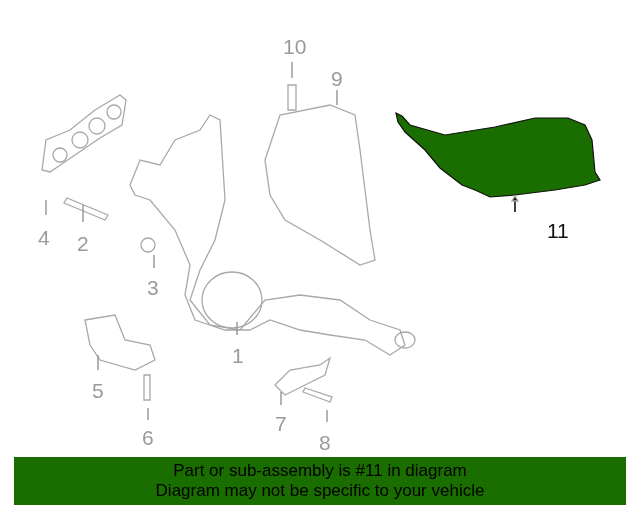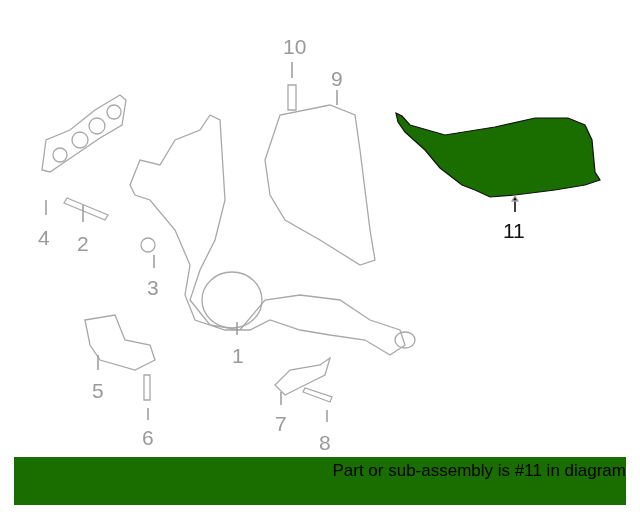--- a/index.html
+++ b/index.html
@@ -1,20 +1,20 @@
 <!DOCTYPE html>
 <html><head>
 <meta charset="utf-8">
 <style>
   html,body{margin:0;padding:0;background:#fff;}
   body{width:640px;height:512px;position:relative;overflow:hidden;font-family:"Liberation Sans",sans-serif;}
   #diagram{position:absolute;left:0;top:0;width:640px;height:455px;}
   .callout{position:absolute;font-size:21px;color:#9a9a9a;line-height:1;}
-  .callout.hl{color:#111;}
-  #banner{position:absolute;left:14px;top:457px;width:612px;height:48px;background:#1a6e00;color:#000;text-align:right;font-size:17px;line-height:20px;padding-top:4px;box-sizing:border-box;}
+  .callout.hl{color:#111;margin-left:44px;}
+  #banner{position:absolute;left:14px;top:457px;width:612px;height:48px;background:#1a6e00;color:#000;text-align:center;font-size:17px;line-height:20px;padding-top:4px;box-sizing:border-box;}
 </style>
 </head>
 <body>
 
 <div id="diagram">
 <svg width="640" height="455" viewBox="0 0 640 455" fill="none" stroke="#a8a8a8" stroke-width="1.3">
 
   <path d="M42,170 L46,140 L70,130 L95,110 L120,95 L126,100 L122,125 L100,138 L75,155 L50,172 Z"></path>
   <circle cx="60" cy="155" r="7"></circle>
       <circle cx="80" cy="140" r="8"></circle>
@@ -67,13 +67,14 @@
 <div class="callout" style="left:92px;top:380px">5</div>
 <div class="callout" style="left:142px;top:427px">6</div>
 <div class="callout" style="left:275px;top:413px">7</div>
 <div class="callout" style="left:319px;top:432px">8</div>
 <div class="callout" style="left:331px;top:68px">9</div>
 <div class="callout" style="left:283px;top:36px">10</div>
 <div class="callout hl" style="left:503px;top:220px">11</div>
 
 <div id="banner">
   <div>Part or sub-assembly is #11 in diagram</div>
+  <div>Diagram may not be specific to your vehicle</div>
 </div>
 
 </body></html>

